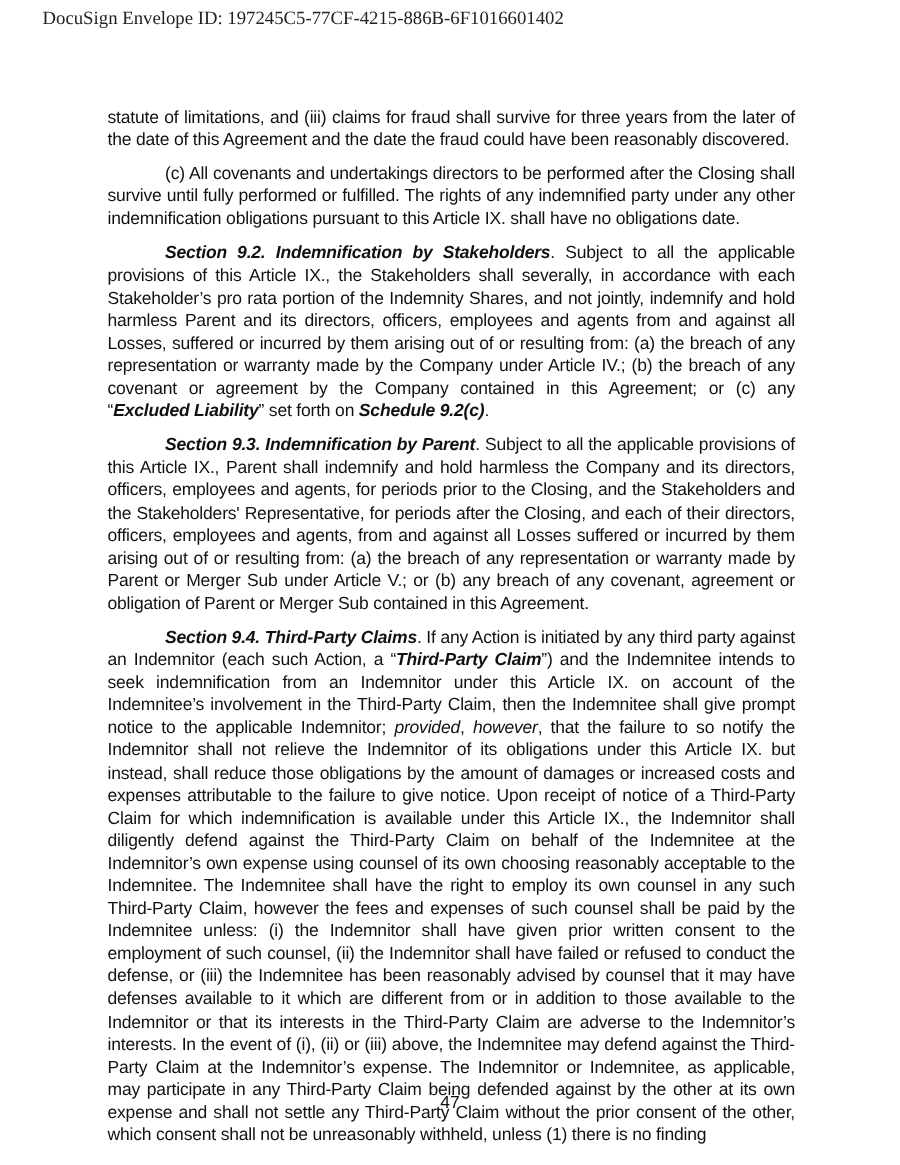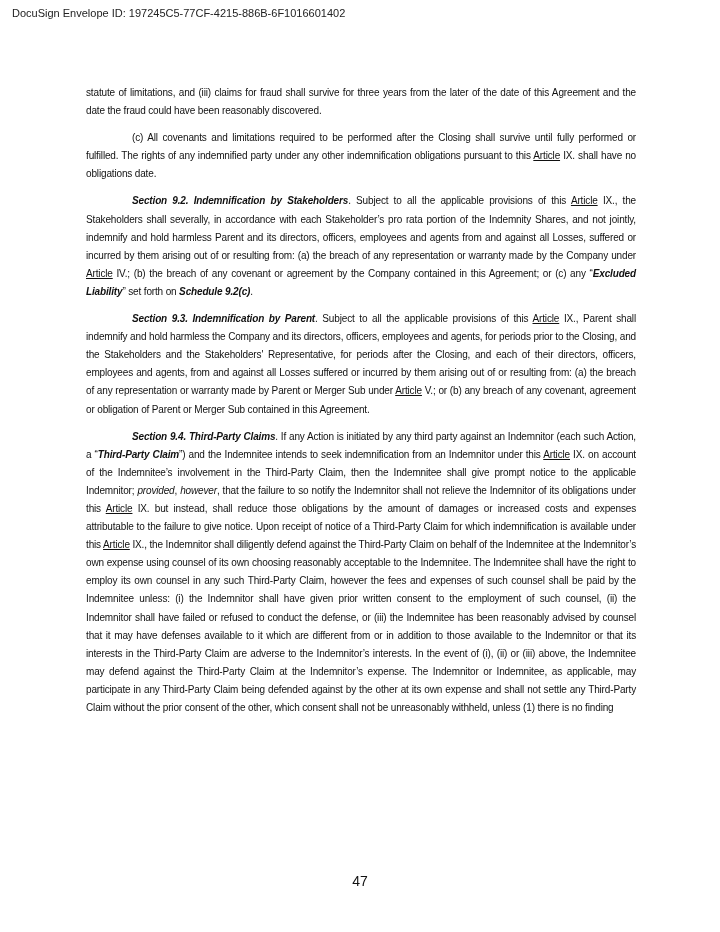--- a/index.html
+++ b/index.html
@@ -1,33 +1,33 @@
 <!DOCTYPE html>
 <html><head>
 <meta charset="utf-8">
 <style>
   html, body { margin: 0; padding: 0; background: #ffffff; }
   body { width: 720px; height: 932px; position: relative; overflow: hidden; color: #111; }
-  .envelope { position: absolute; left: 12px; top: 7px; font-family: Liberation Sans, sans-serif; font-size: 11px; color: #222; }
-  .page { position: absolute; left: 86px; top: 84px; width: 550px; font-family: "Liberation Sans", sans-serif; font-size: 10px; line-height: 18.1px; text-align: justify; letter-spacing: -0.15px; }
+  .envelope { position: absolute; left: 34px; top: 7px; font-family: Liberation Serif, serif; font-size: 15px; color: #222; }
+  .page { position: absolute; left: 86px; top: 84px; width: 550px; font-family: "Liberation Sans", sans-serif; font-size: 14px; line-height: 18.1px; text-align: justify; letter-spacing: -0.15px; }
   .page p { margin: 0 0 9px 0; }
   .indent { text-indent: 46px; }
-  .u { text-decoration: underline; }
+  .u { }
   b { font-weight: bold; font-style: italic; }
   .pagenum { position: absolute; left: 0; width: 720px; top: 873px; text-align: center; font-family: "Liberation Sans", sans-serif; font-size: 14px; }
 </style>
 </head>
 <body>
 
 <div class="envelope">DocuSign Envelope ID: 197245C5-77CF-4215-886B-6F1016601402</div>
 
 <div class="page">
   <p>statute of limitations, and (iii) claims for fraud shall survive for three years from the later of the date of this Agreement and the date the fraud could have been reasonably discovered.</p>
 
-  <p class="indent"><span>(c) All covenants and limitations required to be performed after the Closing shall survive until fully performed or fulfilled. The rights of any indemnified party under any other indemnification obligations pursuant to this </span><span class="u">Article</span><span> IX. shall have no obligations date.</span></p>
+  <p class="indent"><span>(c) All covenants and undertakings directors to be performed after the Closing shall survive until fully performed or fulfilled. The rights of any indemnified party under any other indemnification obligations pursuant to this </span><span class="u">Article</span><span> IX. shall have no obligations date.</span></p>
 
   <p class="indent"><b>Section 9.2. Indemnification by Stakeholders</b><span>. Subject to all the applicable provisions of this </span><span class="u">Article</span><span> IX., the Stakeholders shall severally, in accordance with each Stakeholder’s pro rata portion of the Indemnity Shares, and not jointly, indemnify and hold harmless Parent and its directors, officers, employees and agents from and against all Losses, suffered or incurred by them arising out of or resulting from: (a) the breach of any representation or warranty made by the Company under </span><span class="u">Article</span><span> IV.; (b) the breach of any covenant or agreement by the Company contained in this Agreement; or (c) any “</span><b>Excluded Liability</b><span>” set forth on </span><b>Schedule 9.2(c)</b><span>.</span></p>
 
   <p class="indent"><b>Section 9.3. Indemnification by Parent</b><span>. Subject to all the applicable provisions of this </span><span class="u">Article</span><span> IX., Parent shall indemnify and hold harmless the Company and its directors, officers, employees and agents, for periods prior to the Closing, and the Stakeholders and the Stakeholders' Representative, for periods after the Closing, and each of their directors, officers, employees and agents, from and against all Losses suffered or incurred by them arising out of or resulting from: (a) the breach of any representation or warranty made by Parent or Merger Sub under </span><span class="u">Article</span><span> V.; or (b) any breach of any covenant, agreement or obligation of Parent or Merger Sub contained in this Agreement.</span></p>
 
   <p class="indent"><b>Section 9.4. Third-Party Claims</b><span>. If any Action is initiated by any third party against an Indemnitor (each such Action, a “</span><b>Third-Party Claim</b><span>”) and the Indemnitee intends to seek indemnification from an Indemnitor under this </span><span class="u">Article</span><span> IX. on account of the Indemnitee’s involvement in the Third-Party Claim, then the Indemnitee shall give prompt notice to the applicable Indemnitor; </span><i>provided</i><span>, </span><i>however</i><span>, that the failure to so notify the Indemnitor shall not relieve the Indemnitor of its obligations under this </span><span class="u">Article</span><span> IX. but instead, shall reduce those obligations by the amount of damages or increased costs and expenses attributable to the failure to give notice. Upon receipt of notice of a Third-Party Claim for which indemnification is available under this </span><span class="u">Article</span><span> IX., the Indemnitor shall diligently defend against the Third-Party Claim on behalf of the Indemnitee at the Indemnitor’s own expense using counsel of its own choosing reasonably acceptable to the Indemnitee. The Indemnitee shall have the right to employ its own counsel in any such Third-Party Claim, however the fees and expenses of such counsel shall be paid by the Indemnitee unless: (i) the Indemnitor shall have given prior written consent to the employment of such counsel, (ii) the Indemnitor shall have failed or refused to conduct the defense, or (iii) the Indemnitee has been reasonably advised by counsel that it may have defenses available to it which are different from or in addition to those available to the Indemnitor or that its interests in the Third-Party Claim are adverse to the Indemnitor’s interests. In the event of (i), (ii) or (iii) above, the Indemnitee may defend against the Third-Party Claim at the Indemnitor’s expense. The Indemnitor or Indemnitee, as applicable, may participate in any Third-Party Claim being defended against by the other at its own expense and shall not settle any Third-Party Claim without the prior consent of the other, which consent shall not be unreasonably withheld, unless (1) there is no finding</span></p>
 </div>
 
 <div class="pagenum">47</div>
 

